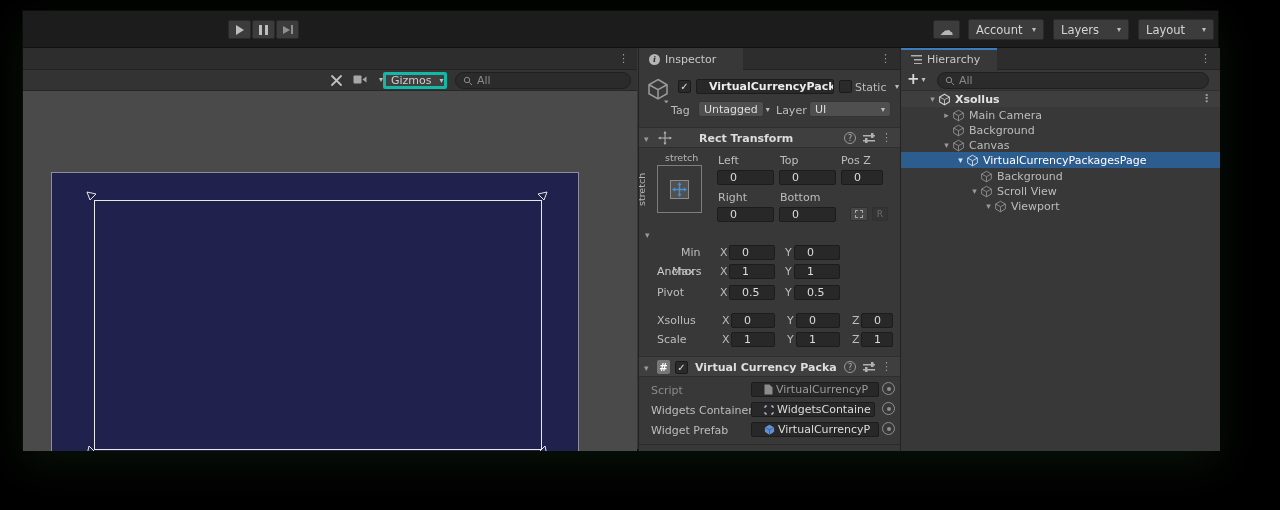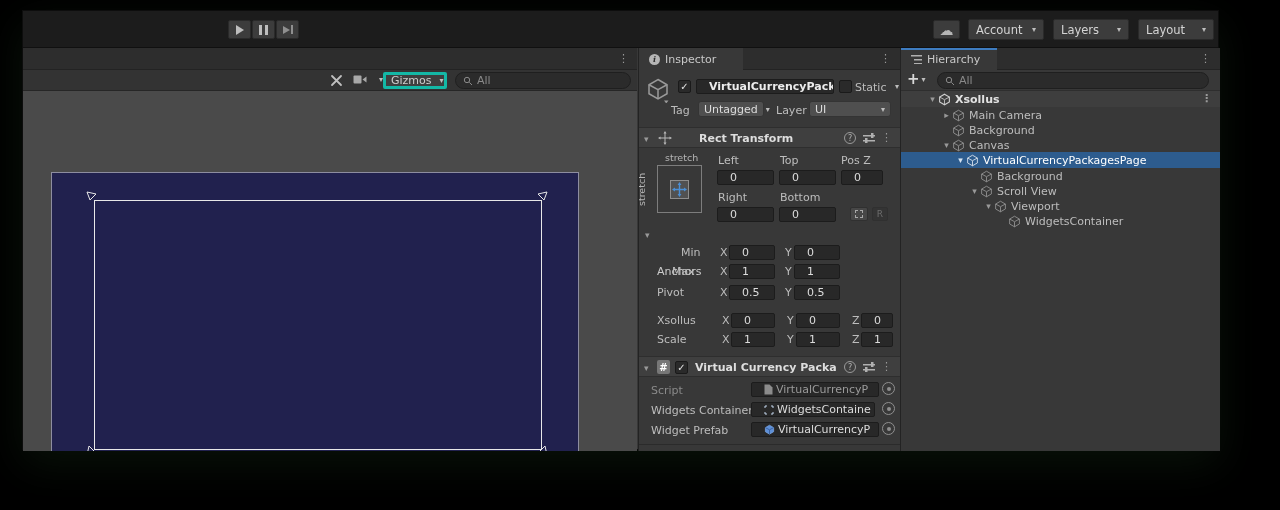--- a/index.html
+++ b/index.html
@@ -498,28 +498,18 @@
           <span class="fold">▾</span>
           <span class="ic">
               <svg width="13" height="13" viewBox="0 0 16 16">
                 <path d="M8 1.5 14 5v6L8 14.5 2 11V5z" fill="none" stroke="#9a9a9a"></path>
                 <path d="M2 5l6 3.2L14 5M8 8.7v5.8" stroke="#9a9a9a" fill="none"></path>
               </svg>
             </span>
           <span>Viewport</span>
         </div>
 
-        <div class="trow" style="top:122px;">
-          <span style="width:107px;flex:none;"></span>
-          <span class="ic">
-              <svg width="13" height="13" viewBox="0 0 16 16">
-                <path d="M8 1.5 14 5v6L8 14.5 2 11V5z" fill="none" stroke="#9a9a9a"></path>
-                <path d="M2 5l6 3.2L14 5M8 8.7v5.8" stroke="#9a9a9a" fill="none"></path>
-              </svg>
-            </span>
-          <span>WidgetsContainer</span>
-        </div>
 
       </div>
     </div>
 
   </div>
 </div>
 
 </body></html>

